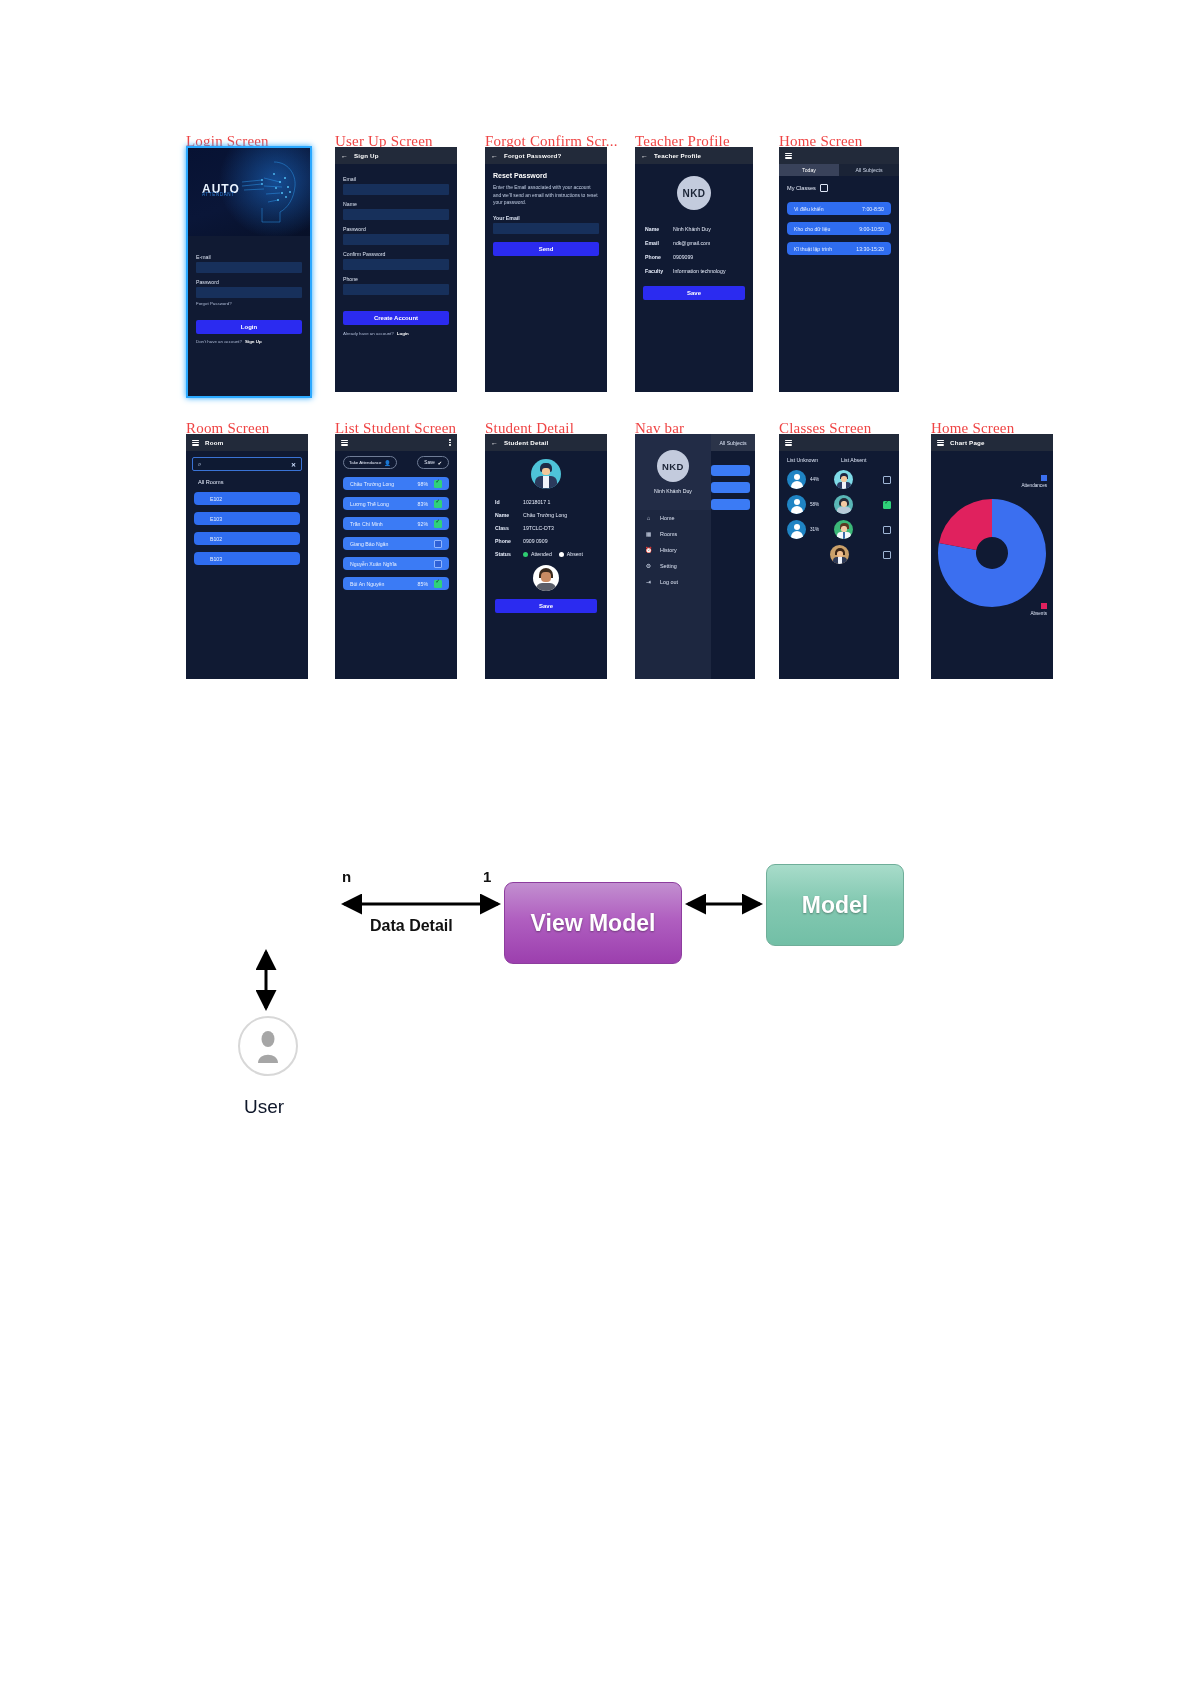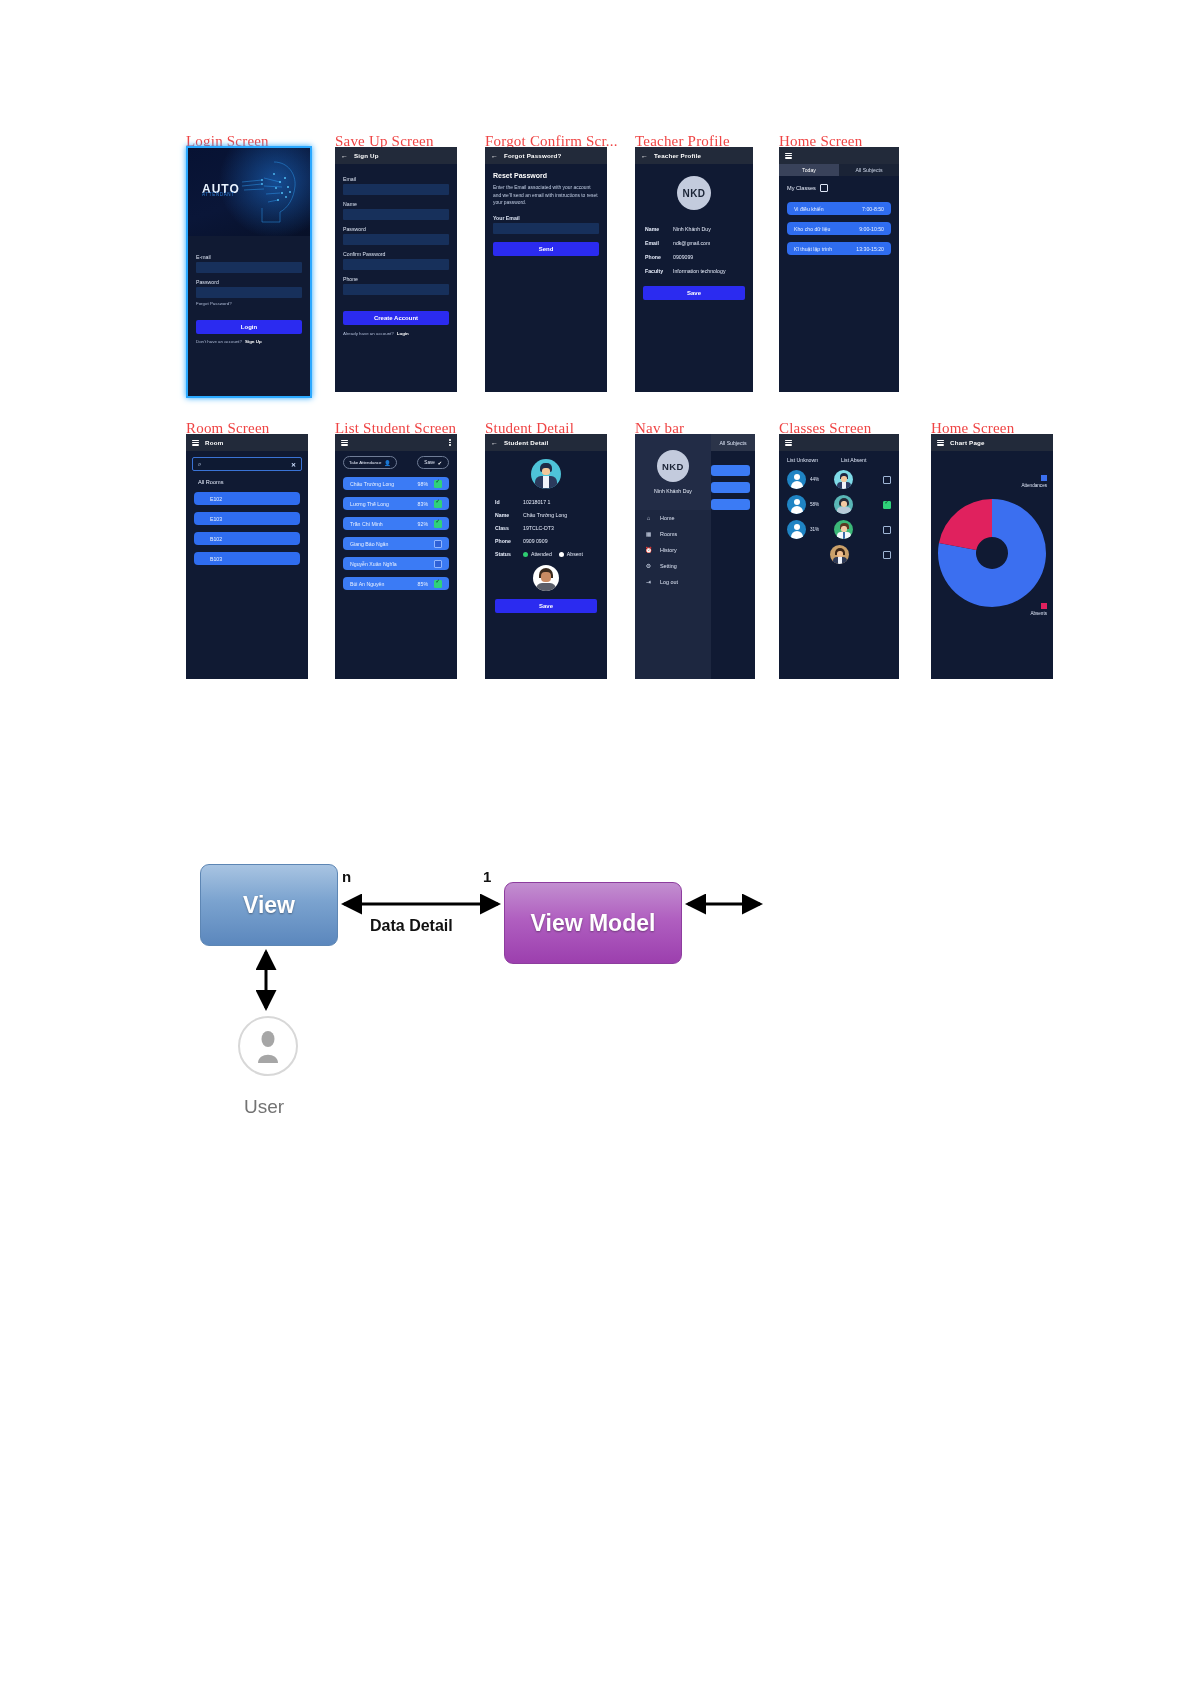--- a/index.html
+++ b/index.html
@@ -110,21 +110,21 @@
     <div class="inputline"></div>
     <div class="tiny" style="margin:3px 0 0 8px;">Forgot Password?</div>
     <div class="btn-prim" style="margin-top:14px;">Login</div>
     <div style="margin:5px 0 0 8px;display:flex;gap:3px;align-items:baseline;">
       <span class="tiny">Don't have an account?</span>
       <span class="tiny" style="color:#fff;font-weight:bold;">Sign Up</span>
     </div>
   </div>
 </div>
 
-<div class="mock-title" style="left:335px;top:133px;">Save Up Screen</div>
+<div class="mock-title" style="left:335px;top:133px;">User Up Screen</div>
 <div class="phone" style="left:335px;top:147px;width:122px;height:245px;">
   <div class="appbar">
     <span class="back">←</span>
     <span class="ttl">Sign Up</span>
   </div>
   <div style="padding-top:6px;">
     <div class="fieldlbl">Email</div>
     <div class="inputline"></div>
     <div class="fieldlbl">Name</div>
     <div class="inputline"></div>
@@ -477,22 +477,22 @@
       <span style="font-size:4.6px;color:#dde5f6;">Attendances</span>
     </div>
     <div style="position:absolute;right:6px;top:152px;display:flex;flex-direction:column;align-items:flex-end;gap:2px;">
       <span class="legend-sq" id="lg1" style="background: rgb(224, 33, 94);"></span>
       <span style="font-size:4.6px;color:#dde5f6;">Absents</span>
     </div>
   </div>
 </div>
 
 <div class="mvvm" style="left:0;top:0;width:1192px;height:1687px;pointer-events:none;">
-  <div class="mv-box mv-view" style="left:200px;top:864px;width:136px;height:80px;">View</div>
   <div class="mv-box mv-vm" style="left:504px;top:864px;width:176px;height:80px;margin-top:18px;">View Model</div>
+  <div class="mv-box mv-model" style="left:766px;top:864px;width:136px;height:80px;">Model</div>
 
   <div class="mv-lbl" style="left:342px;top:868px;font-size:15px;">n</div>
   <div class="mv-lbl" style="left:483px;top:868px;font-size:15px;">1</div>
   <div class="mv-lbl" style="left:370px;top:917px;font-size:16px;">Data Detail</div>
 
   <svg width="1192" height="1687" style="position:absolute;left:0;top:0;">
     <defs>
       <marker id="ah" markerWidth="7" markerHeight="7" refX="6" refY="3.5" orient="auto">
         <polygon points="0 0, 7 3.5, 0 7" fill="#000"></polygon>
       </marker>
@@ -504,16 +504,16 @@
     <line x1="688" y1="904" x2="760" y2="904" stroke="#000" stroke-width="3" marker-end="url(#ah)" marker-start="url(#ahs)"></line>
     <line x1="266" y1="952" x2="266" y2="1008" stroke="#000" stroke-width="3" marker-end="url(#ah)" marker-start="url(#ahs)"></line>
   </svg>
 
   <div class="user-circle" style="left:238px;top:1016px;">
     <svg width="30" height="34" viewBox="0 0 30 34">
       <ellipse cx="15" cy="10" rx="6.5" ry="8" fill="#a6a6a6"></ellipse>
       <path d="M5 34 C5 23 25 23 25 34 Z" fill="#a6a6a6"></path>
     </svg>
   </div>
-  <div style="position:absolute;left:244px;top:1096px;font-size:19px;color:#737373;font-family:'Liberation Sans',sans-serif;">User</div>
+  <div style="position:absolute;left:244px;top:1096px;font-size:19px;color:#0f172a;font-family:'Liberation Sans',sans-serif;">User</div>
 </div>
 
 </div>
 
 </body></html>

